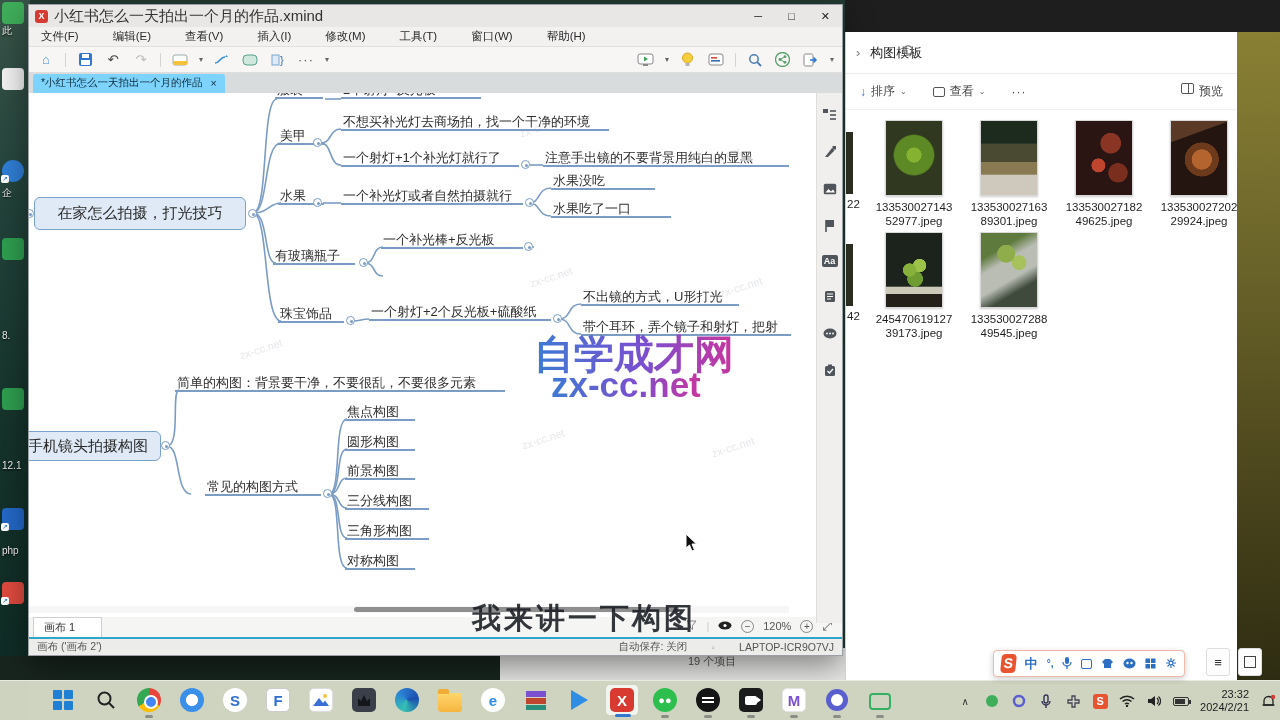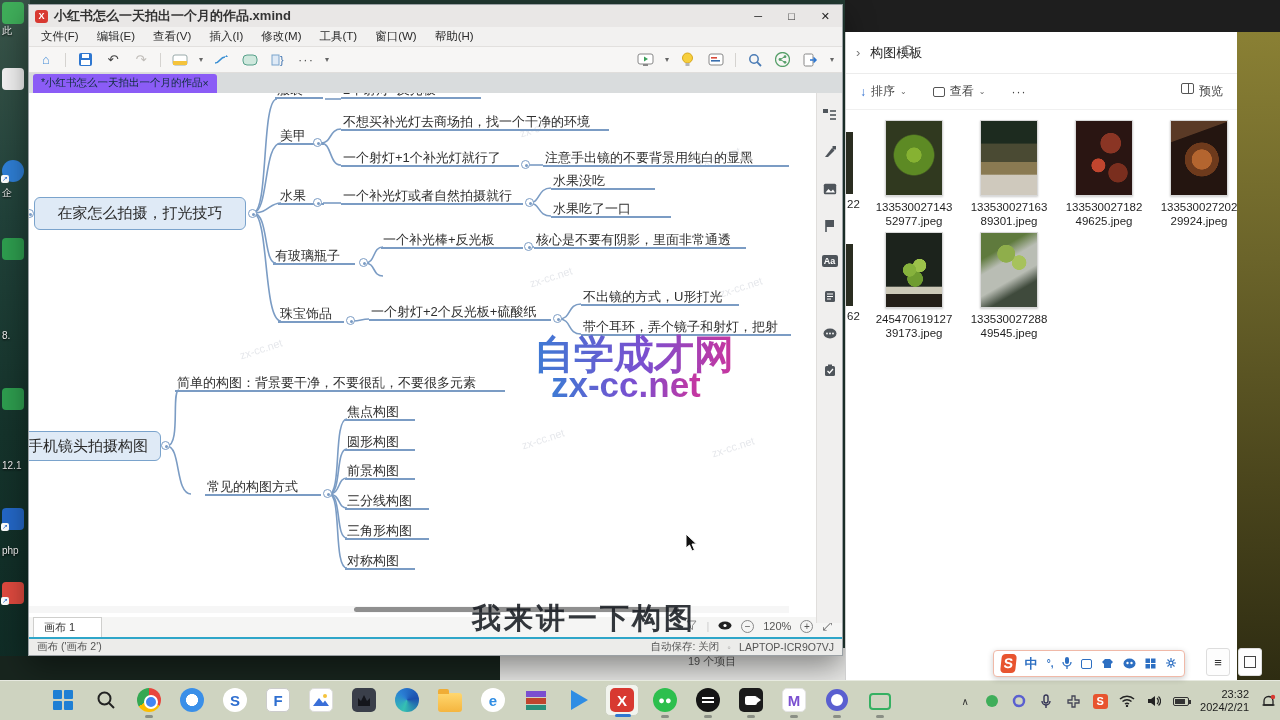--- a/index.html
+++ b/index.html
@@ -22,38 +22,38 @@
   .desk-lbl { position:absolute; left:2px; color:#f0f0f0; font-size:10px; text-shadow:0 1px 2px #000; z-index:6; }
   .arrow-badge { position:absolute; left:-1px; bottom:-1px; width:8px; height:8px; background:#fff; border-radius:2px;
     font-size:7px; line-height:8px; text-align:center; color:#2f6fd0; }
 
   
   .xmind { position:absolute; left:28px; top:4px; width:815px; height:652px; background:#f4f3f2;
     border:1px solid #9aa0a4; box-shadow:0 10px 30px rgba(0,0,0,.45); z-index:10; display:flex; flex-direction:column; }
   .x-title { height:22px; background:#e9e7e6; display:flex; align-items:center; padding:0 6px; }
   .x-appico { width:13px; height:13px; background:#d83931; border-radius:3px; color:#fff; font-size:9px; font-weight:bold;
     text-align:center; line-height:13px; margin-right:6px; }
-  .x-title .t { font-size:13px; color:#333; flex:1;font-weight:bold; }
+  .x-title .t { font-size:15px; color:#333; flex:1; }
   .x-winctl { display:flex; gap:26px; margin-right:6px; font-size:11px; color:#222; }
   .x-winctl span { cursor:default; }
-  .x-menu { height:20px; background:#f2f1f0; display:flex; align-items:center; gap:18px; padding:0 12px; font-size:11.5px; color:#2b2b2b; border-bottom:1px solid #e2e0de;}
+  .x-menu { height:20px; background:#f2f1f0; display:flex; align-items:center; gap:34px; padding:0 12px; font-size:11.5px; color:#2b2b2b; border-bottom:1px solid #e2e0de;}
   .x-toolbar { height:26px; background:#f7f6f5; display:flex; align-items:center; padding:0 8px; gap:10px; border-bottom:1px solid #e0dedc; }
   .tbico { width:18px; height:18px; display:flex; align-items:center; justify-content:center; font-size:13px; color:#4a5258; }
   .tbsep { width:1px; height:14px; background:#d5d3d0; }
   .tbspacer { flex:1; }
   .caret { font-size:8px; color:#666; }
   .x-tabstrip { height:20px; background:#d9dcdd; display:flex; align-items:flex-end; padding-left:4px; }
-  .x-doctab { background:#8b5cf6; color:#0f2d3d; font-size:10.5px; padding:2px 8px 3px 8px; border-radius:3px 3px 0 0; display:flex; align-items:center;}
+  .x-doctab { background:#7dd3fc; color:#0f2d3d; font-size:10.5px; padding:2px 8px 3px 8px; border-radius:3px 3px 0 0; display:flex; gap:8px; align-items:center;}
   .x-canvas { position:relative; flex:1; background:#ffffff; overflow:hidden; }
   .x-cantabs { height:22px; background:#f5f5f4; border-bottom:2px solid #2fa6c9; display:flex; align-items:center; position:relative;}
   .x-cantab { background:#fff; border:1px solid #cfcfcd; border-bottom:none; font-size:11px; color:#333; padding:2px 26px 2px 10px; margin-left:4px; height:20px; }
   .x-canctl { position:absolute; right:10px; top:2px; display:flex; align-items:center; gap:9px; color:#555; font-size:11px;}
   .circbtn { width:13px; height:13px; border:1px solid #888; border-radius:50%; font-size:10px; line-height:11px; text-align:center; color:#555; }
   .x-status { height:16px; background:#ececea; display:flex; align-items:center; font-size:10.5px; color:#555; padding:0 8px; }
-  .x-status .r { margin-left:auto; display:flex; gap:8px; align-items:center; }
+  .x-status .r { margin-left:auto; display:flex; gap:24px; align-items:center; }
 
   
   .mm-lines { position:absolute; left:0; top:0; pointer-events:none; }
   .mm { position:absolute; font-size:13px; color:#2f2f2f; border-bottom:2px solid #7b9cc4; padding:1px 4px 2px 2px;
     white-space:nowrap; overflow:hidden; height:19px; }
   .mm-root { position:absolute; background:#dfeaf6; border:1.5px solid #7aa3cc; border-radius:6px; color:#2a2a2a;
     font-size:15px; display:flex; align-items:center; justify-content:center; white-space:nowrap; overflow:hidden; }
   .handle { position:absolute; width:9px; height:9px; background:#fff; border:1.5px solid #7b9cc4; border-radius:50%; z-index:3; }
   .handle::after { content:""; position:absolute; left:2.5px; top:2.5px; width:3px; height:3px; background:#7b9cc4; border-radius:50%; }
   .wmtile { position:absolute; color:rgba(110,120,145,.18); font-size:11px; transform:rotate(-18deg); }
@@ -362,21 +362,20 @@
     <div class="handle" style="left:284px;top:105px"></div>
     <div class="mm" style="left:312px;top:93px;width:182px">一个补光灯或者自然拍摄就行</div>
     <div class="handle" style="left:496px;top:105px"></div>
     <div class="mm" style="left:522px;top:78px;width:104px">水果没吃</div>
     <div class="mm" style="left:522px;top:106px;width:120px">水果吃了一口</div>
 
     <div class="mm" style="left:244px;top:153px;width:82px">有玻璃瓶子</div>
     <div class="handle" style="left:330px;top:165px"></div>
     <div class="mm" style="left:352px;top:137px;width:142px">一个补光棒+反光板</div>
     <div class="handle" style="left:495px;top:149px"></div>
-    <div class="mm" style="left:505px;top:137px;width:212px">核心是不要有阴影，里面非常通透</div>
 
     <div class="mm" style="left:249px;top:211px;width:66px">珠宝饰品</div>
     <div class="handle" style="left:317px;top:223px"></div>
     <div class="mm" style="left:340px;top:209px;width:182px">一个射灯+2个反光板+硫酸纸</div>
     <div class="handle" style="left:524px;top:221px"></div>
     <div class="mm" style="left:552px;top:194px;width:158px">不出镜的方式，U形打光</div>
     <div class="mm" style="left:552px;top:224px;width:210px">带个耳环，弄个镜子和射灯，把射</div>
 
     <div class="wm-big" style="left:505px;top:234px;font-size:40px">自学成才网</div>
     <div class="wm-big" style="left:522px;top:272px;font-size:35px">zx-cc.net</div>
@@ -507,21 +506,21 @@
       <span class="prevbox"></span>
       <span>预览</span>
     </span>
   </div>
 
   <div class="e-grid">
 
     <div class="e-clip" style="top:22px"></div>
     <div class="e-clipname" style="top:88px">22</div>
     <div class="e-clip" style="top:134px"></div>
-    <div class="e-clipname" style="top:200px">62</div>
+    <div class="e-clipname" style="top:200px">42</div>
 
     <div class="e-card" style="left:23px;top:10px">
       <div class="e-thumb th1"></div>
       <div class="e-name">
           <div>133530027143</div>
           <div>52977.jpeg</div>
         </div>
     </div>
     <div class="e-card" style="left:118px;top:10px">
       <div class="e-thumb th2"></div>

